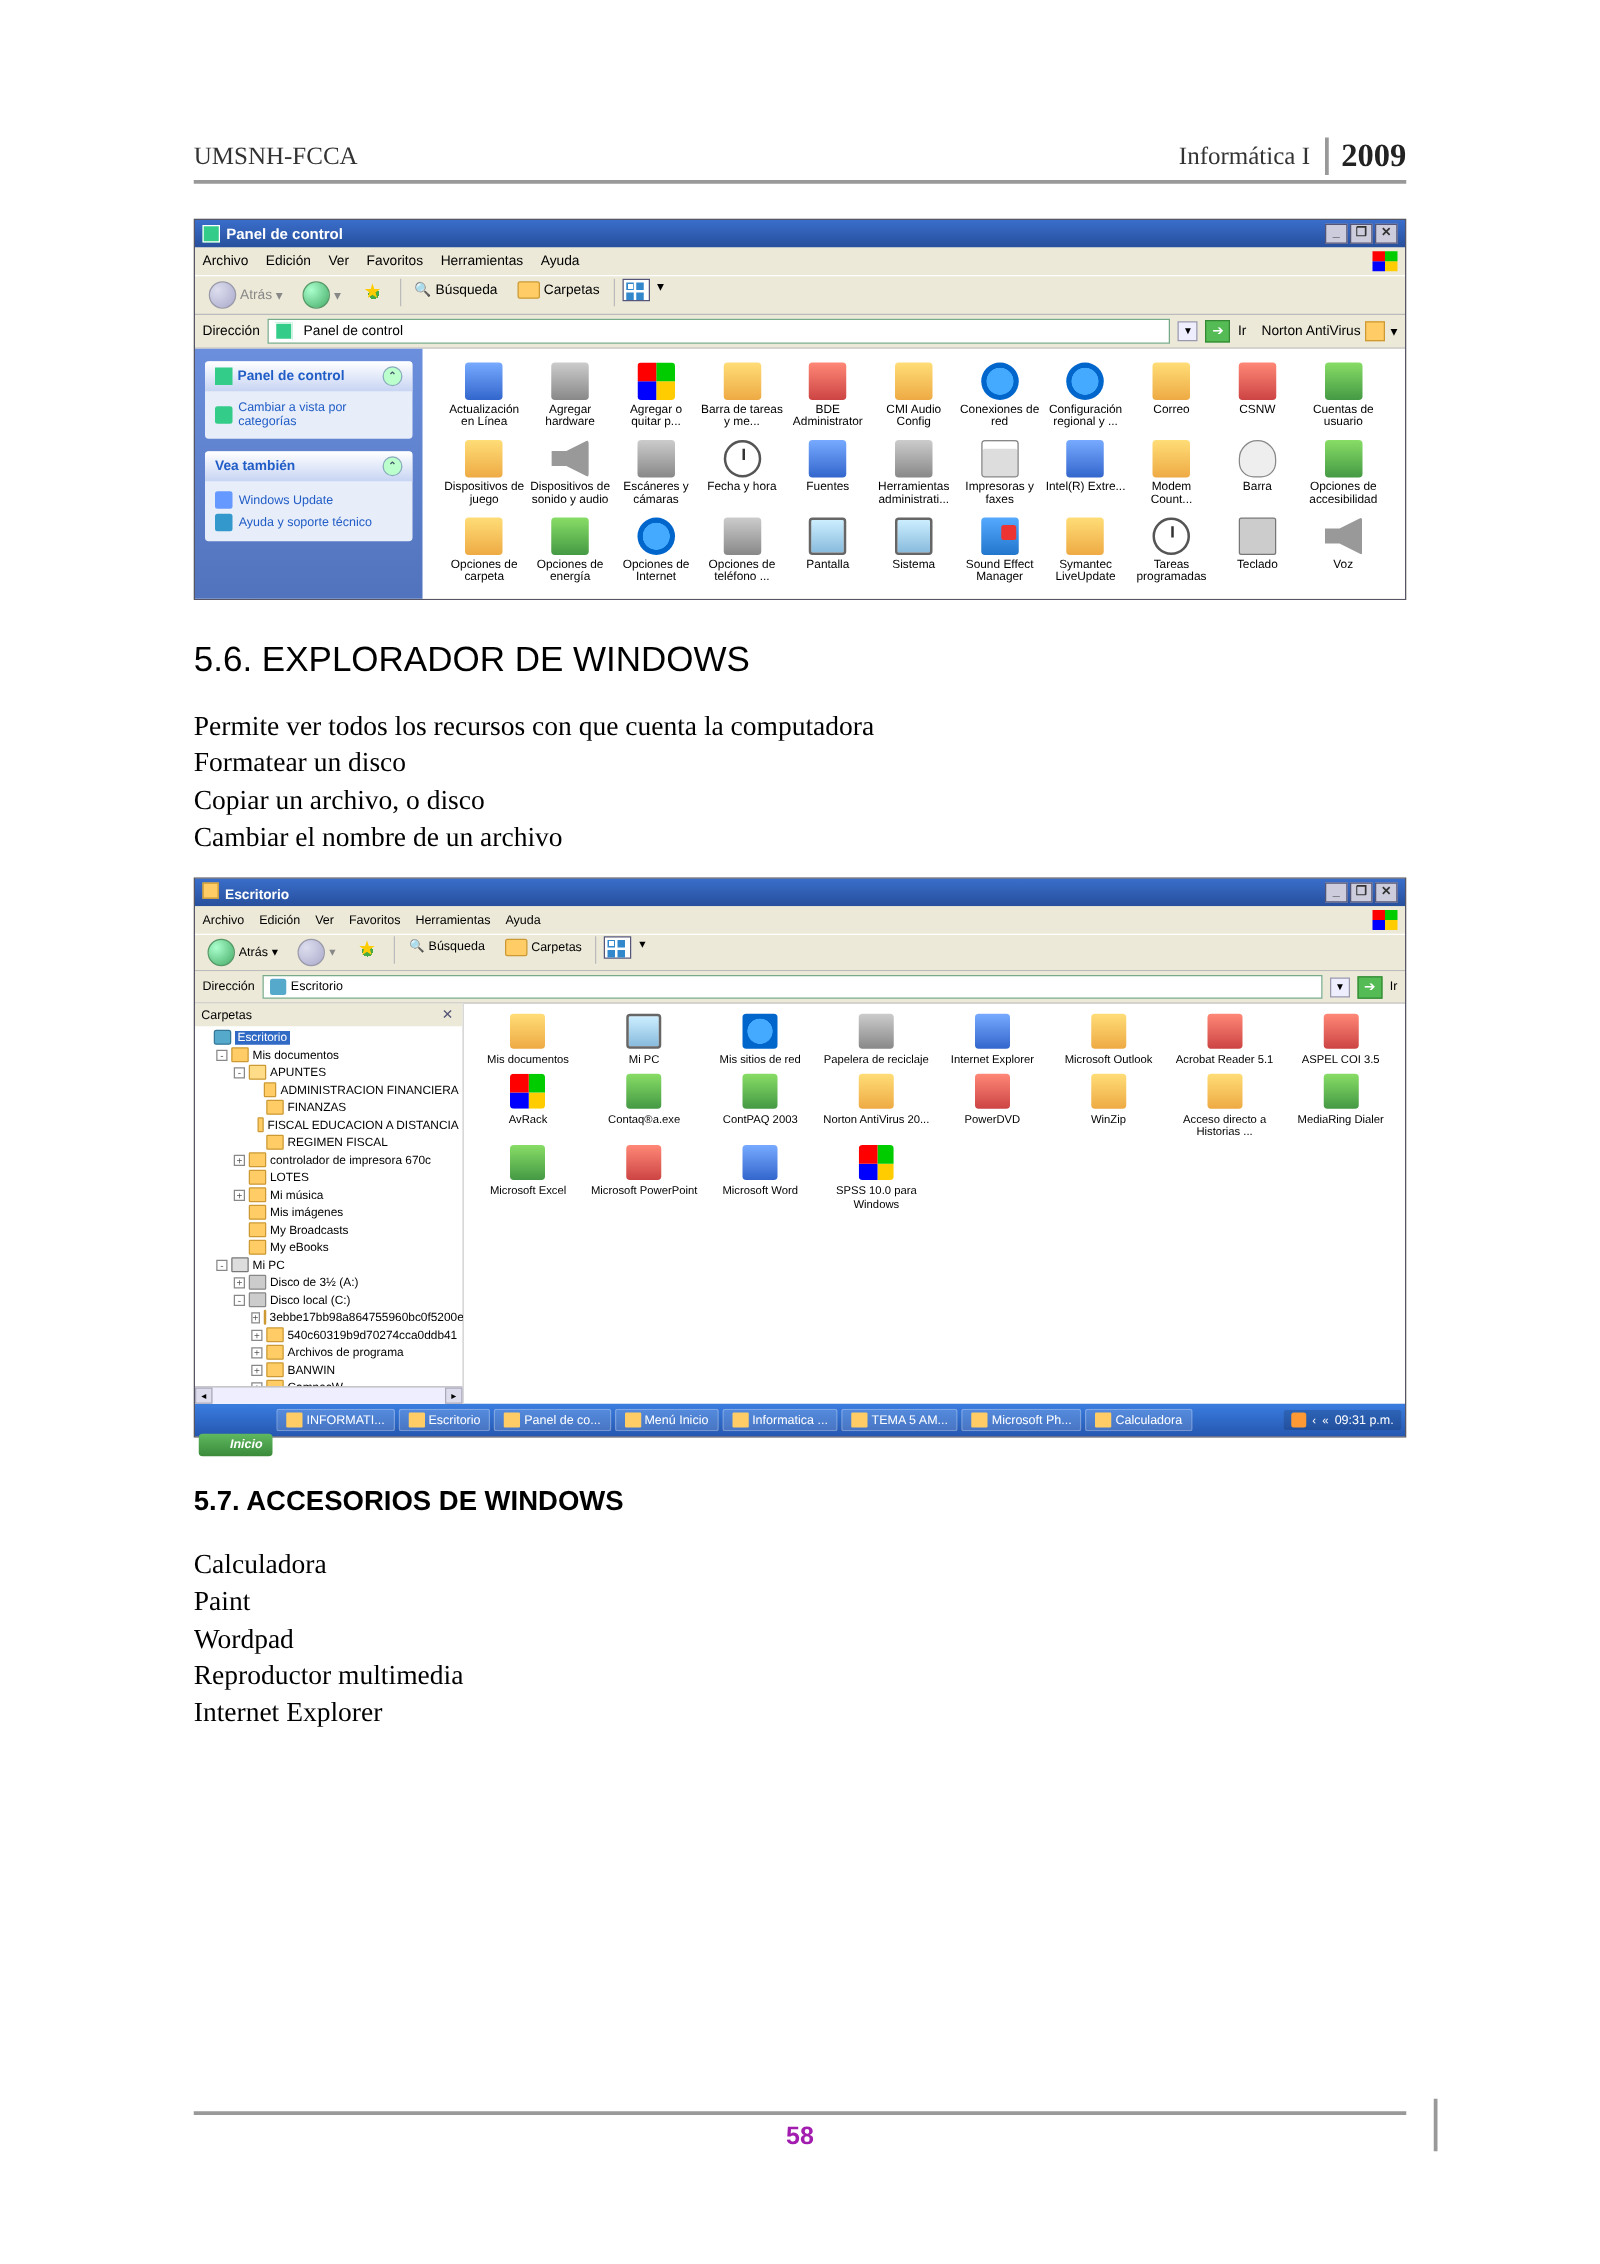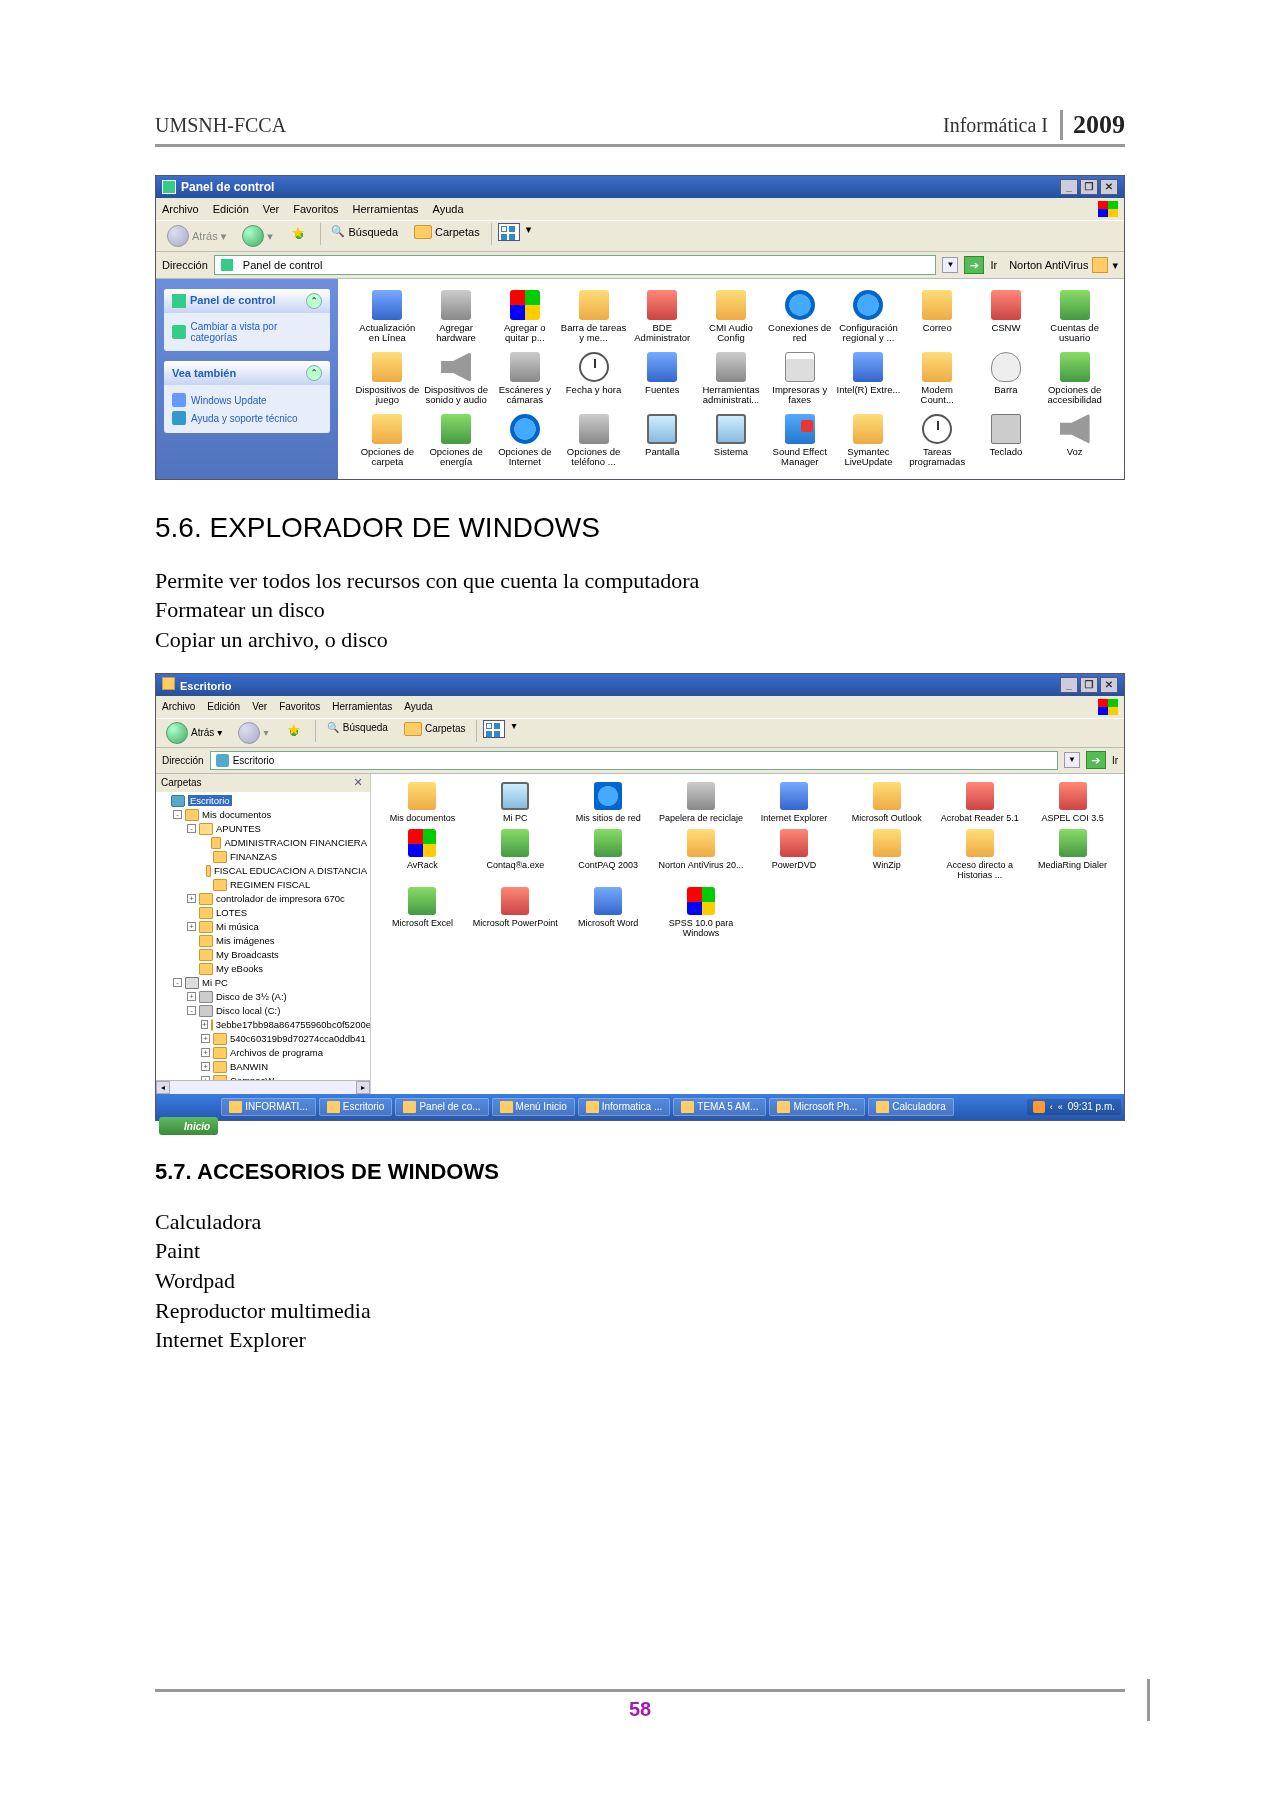--- a/index.html
+++ b/index.html
@@ -768,20 +768,21 @@
           </div>
         </div>
     </div>
   </div>
 
   <h2 class="h2sect">5.6. EXPLORADOR DE WINDOWS</h2>
   <div class="body-text" id="s56-lines">
       <div>Permite ver todos los recursos con que cuenta la computadora</div>
       <div>Formatear un disco</div>
       <div>Copiar un archivo, o disco</div>
+      <div>Cambiar el nombre de un archivo</div>
     </div>
 
   <div class="win2">
     <div class="titlebar">
       <div><span style="display:inline-block;width:13px;height:13px;background:#fc6;border:1px solid #c93;margin-right:5px"></span><span>Escritorio</span></div>
       <div class="winbtns">
         <div class="winbtn">_</div>
         <div class="winbtn">❐</div>
         <div class="winbtn">✕</div>
       </div>

